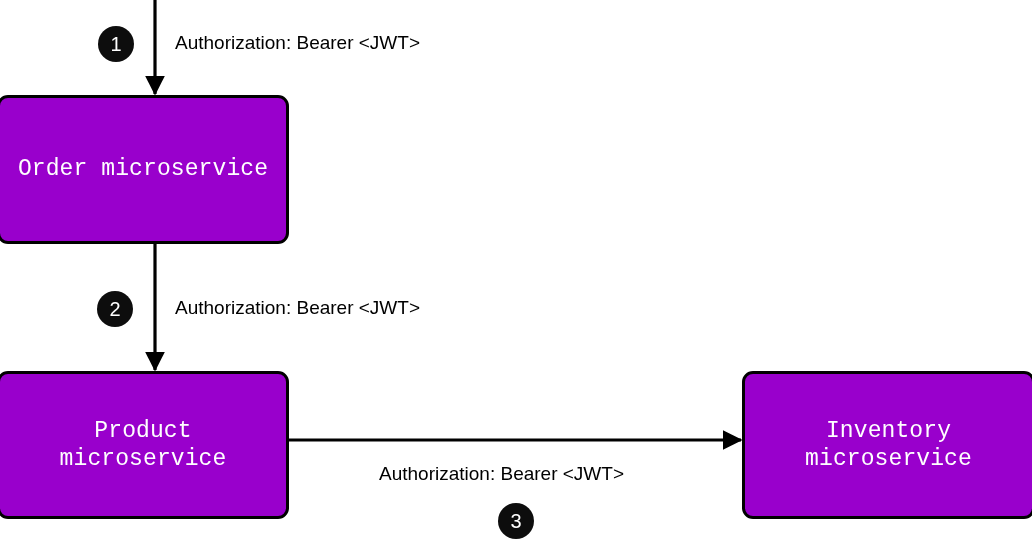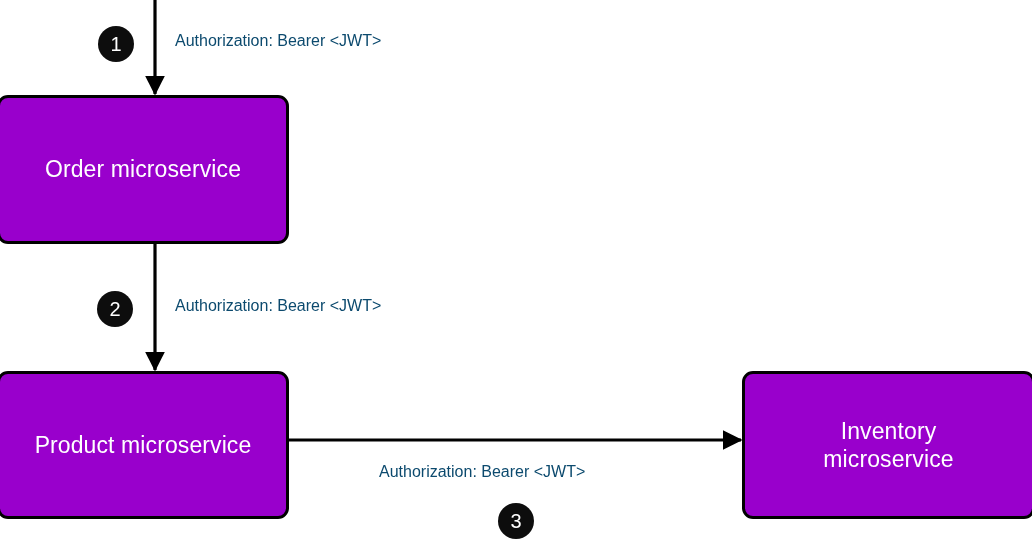--- a/index.html
+++ b/index.html
@@ -39,20 +39,21 @@
     font-size: 23px;
     font-weight: 400;
     letter-spacing: 0.1px;
     line-height: 1.22;
     padding: 4px 8px;
     z-index: 3;
   }
   .node-label {
     display: block;
     white-space: pre-line;
+    font-family: Liberation Mono, monospace;
   }
 
   #node-order {
     left: -3px;
     top: 95px;
     width: 292px;
     height: 149px;
   }
   #node-product {
     left: -3px;
@@ -82,22 +83,22 @@
     line-height: 1;
     z-index: 5;
   }
   #badge-1 { left: 98px;  top: 26px;  }
   #badge-2 { left: 97px;  top: 291px; }
   #badge-3 { left: 498px; top: 503px; }
 
   
   .edge-label {
     position: absolute;
-    color: #0c4a6e;
-    font-size: 16px;
+    color: #000000;
+    font-size: 19px;
     line-height: 1;
     white-space: nowrap;
     z-index: 4;
   }
   #edge-label-1 { left: 175px; top: 33px;  }
   #edge-label-2 { left: 175px; top: 298px; }
   #edge-label-3 { left: 379px; top: 464px; }
 </style>
 </head>
 <body>

